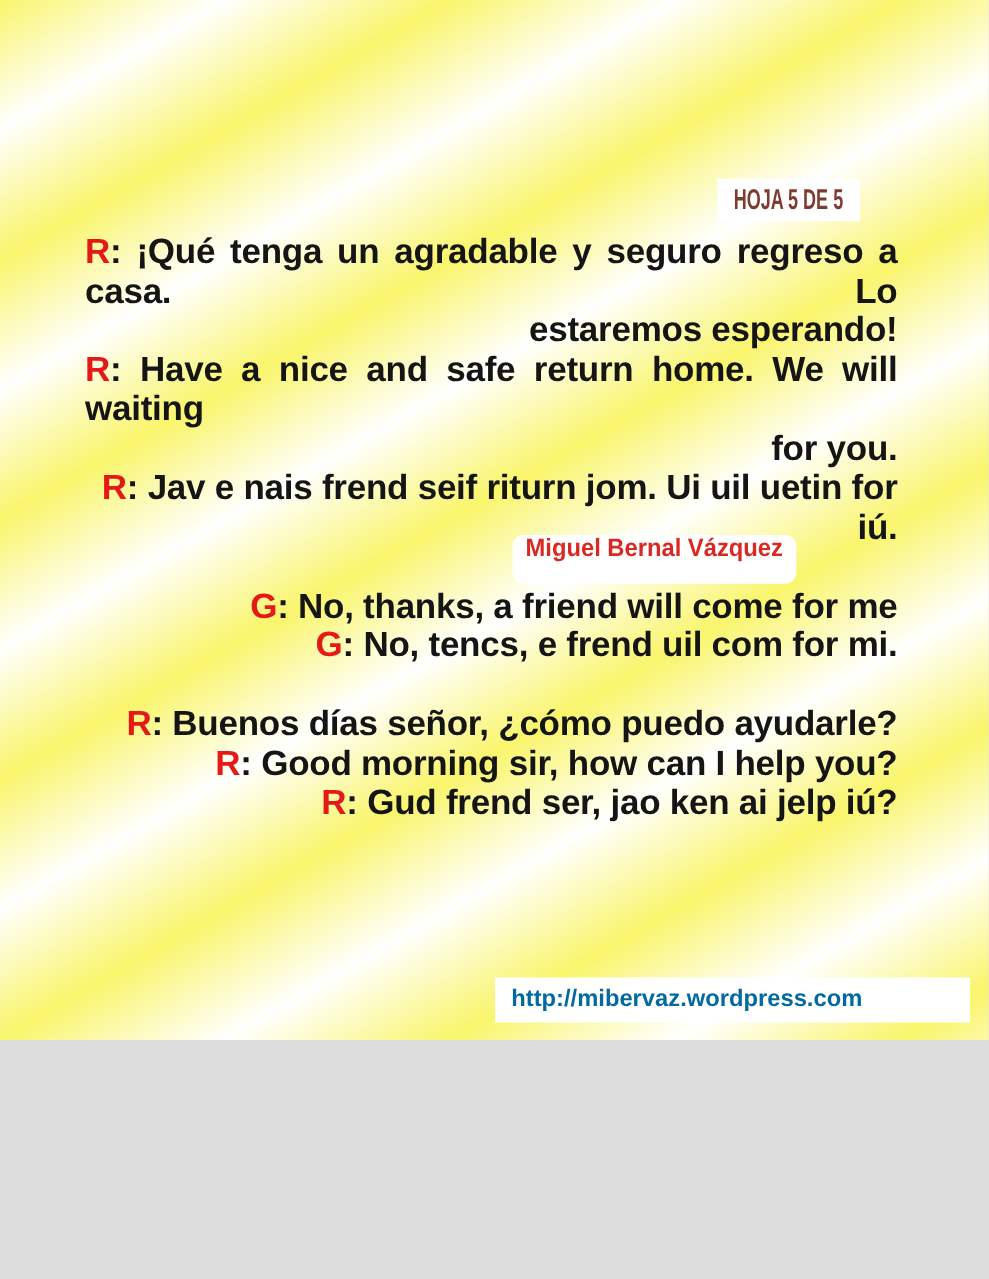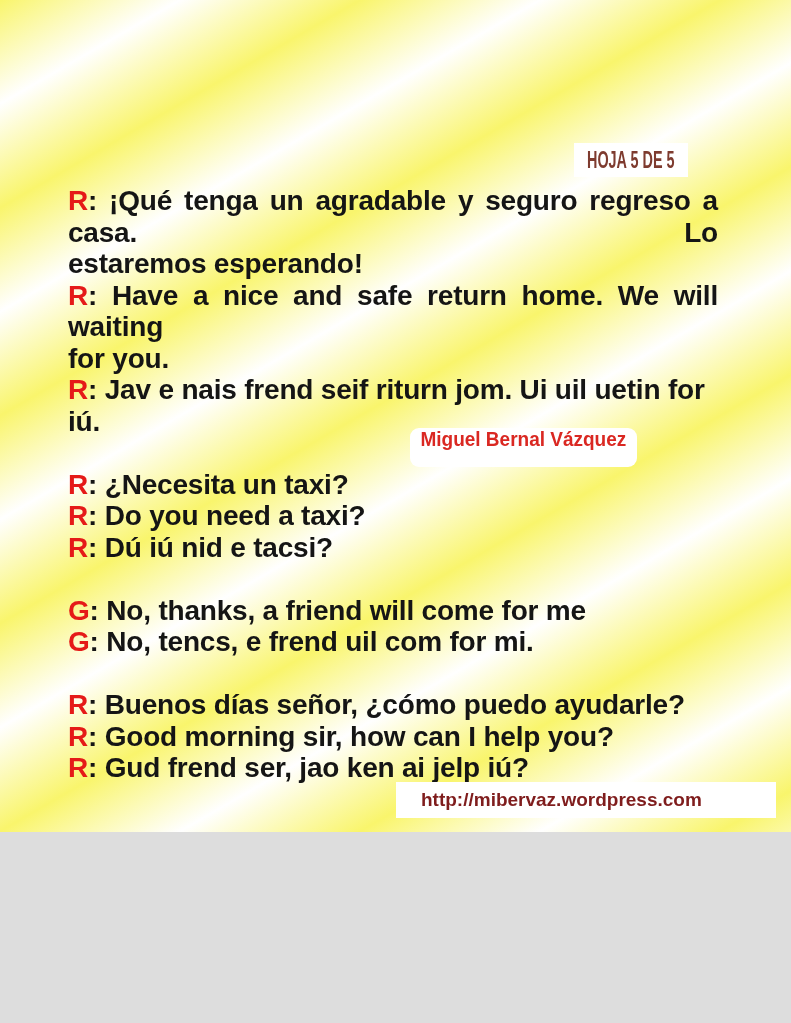--- a/index.html
+++ b/index.html
@@ -46,21 +46,21 @@
     left: 68px;
     top: 185px;
     width: 650px;
     font-size: 28px;
     font-weight: 700;
     color: #151515;
     line-height: 31.5px;
     letter-spacing: -0.2px;
   }
   .section + .section { margin-top: 31.5px; }
-  .line { white-space: normal; }
+  .line { white-space: normal; text-align: right; }
   .line.stretch {
     text-align: justify;
     text-align-last: justify;
   }
   .prefix { color: #e51a18; }
   
   .name-box {
     position: absolute;
     left: 410px;
     top: 428px;
@@ -86,47 +86,41 @@
     top: 782px;
     width: 380px;
     height: 36px;
     background: #ffffff;
     display: flex;
     align-items: center;
   }
   .url-text {
     font-size: 19px;
     font-weight: 700;
-    color: #7f1d1d;
+    color: #0369a1;
     padding-left: 13px;
     white-space: nowrap;
-    margin-left: 12px;
   }
 </style>
 </head>
 <body>
 
 <div class="page">
 
   <div class="hoja-box">
     <span class="hoja-text">HOJA 5 DE 5</span>
   </div>
 
   <div class="content" id="dialog-root">
       <div class="section">
         <div class="line stretch"><span class="prefix">R</span><span>: ¡Qué tenga un agradable y seguro regreso a casa. Lo</span></div>
         <div class="line"><span>estaremos esperando!</span></div>
         <div class="line stretch"><span class="prefix">R</span><span>: Have a nice and safe return home. We will waiting</span></div>
         <div class="line"><span>for you.</span></div>
         <div class="line"><span class="prefix">R</span><span>: Jav e nais frend seif riturn jom. Ui uil uetin for iú.</span></div>
-      </div>
-      <div class="section">
-        <div class="line"><span class="prefix">R</span><span>: ¿Necesita un taxi?</span></div>
-        <div class="line"><span class="prefix">R</span><span>: Do you need a taxi?</span></div>
-        <div class="line"><span class="prefix">R</span><span>: Dú iú nid e tacsi?</span></div>
       </div>
       <div class="section">
         <div class="line"><span class="prefix">G</span><span>: No, thanks, a friend will come for me</span></div>
         <div class="line"><span class="prefix">G</span><span>: No, tencs, e frend uil com for mi.</span></div>
       </div>
       <div class="section">
         <div class="line"><span class="prefix">R</span><span>: Buenos días señor, ¿cómo puedo ayudarle?</span></div>
         <div class="line"><span class="prefix">R</span><span>: Good morning sir, how can I help you?</span></div>
         <div class="line"><span class="prefix">R</span><span>: Gud frend ser, jao ken ai jelp iú?</span></div>
       </div>

